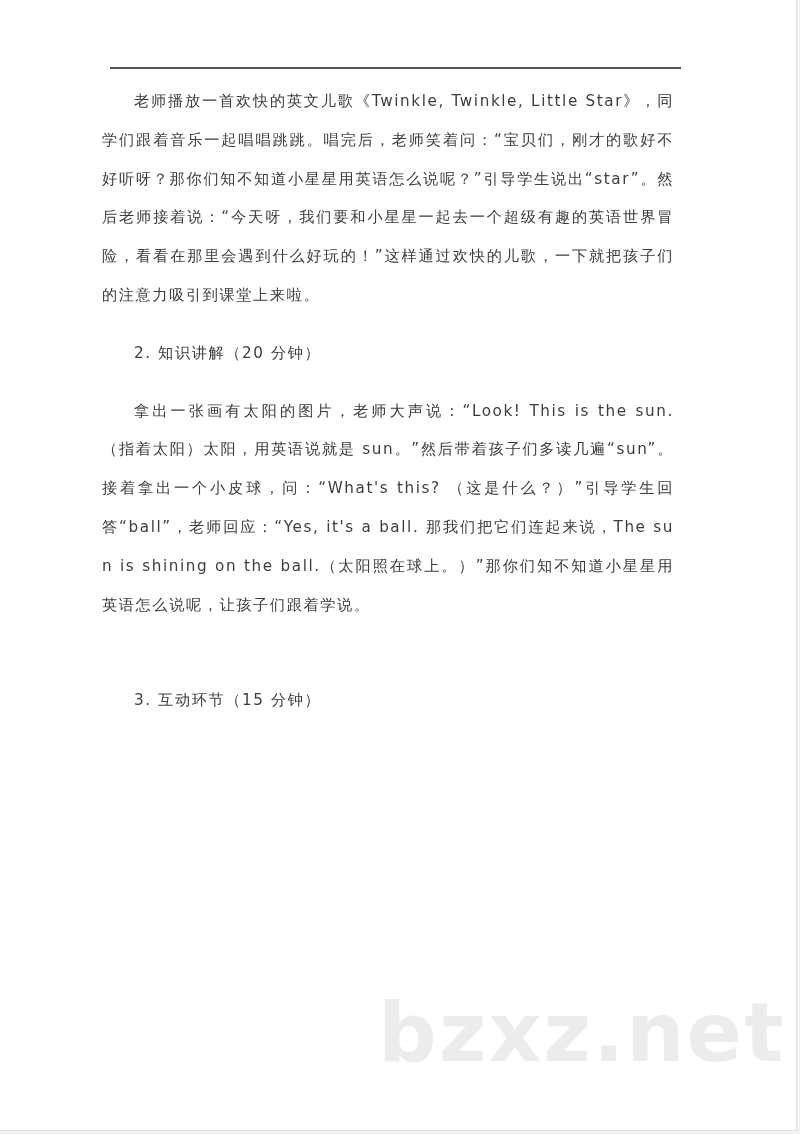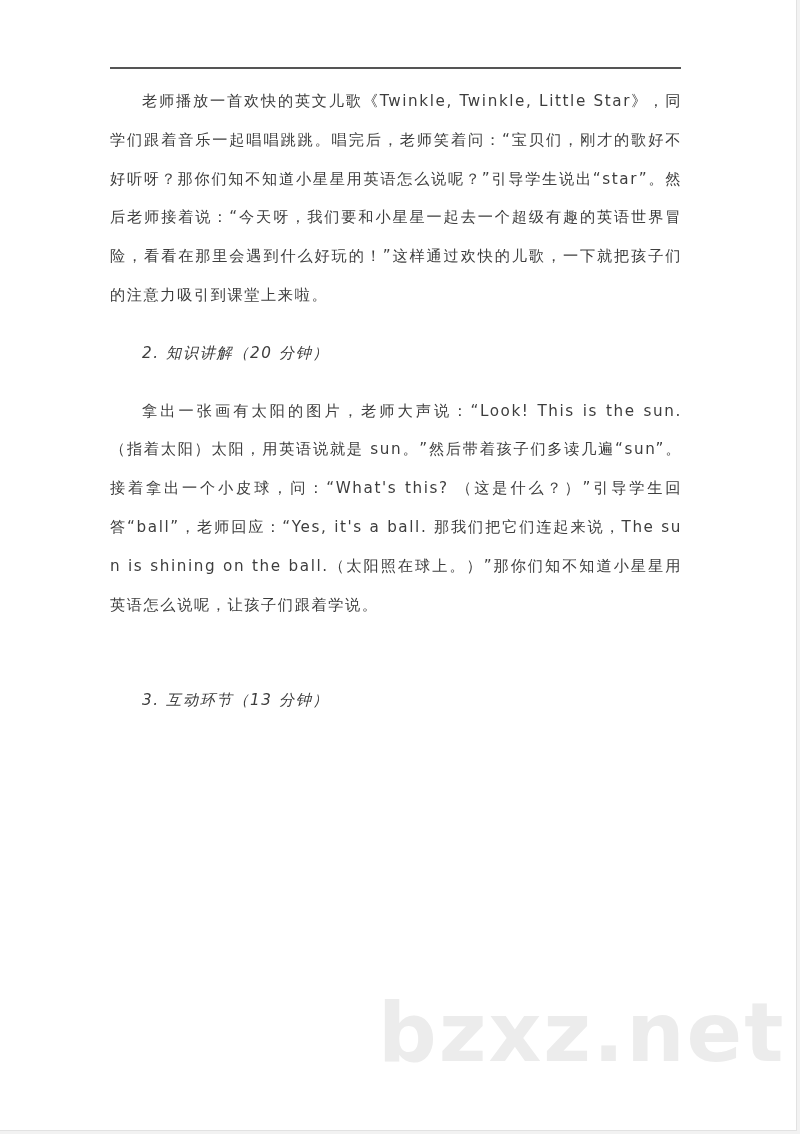--- a/index.html
+++ b/index.html
@@ -28,42 +28,41 @@
     .header-rule {
       position: absolute;
       left: 110px;
       top: 67px;
       width: 571px;
       height: 0;
       border-top: 2px solid #555555;
     }
     .content {
       position: absolute;
-      left: 110px;
+      left: 102px;
       top: 82px;
       width: 572px;
     }
     .para {
       margin: 0;
       font-size: 15.2px;
       line-height: 38.8px;
       letter-spacing: 1.6px;
       text-align: justify;
       text-indent: 32px;
       color: #3d3d3d;
       word-break: break-all;
     }
     .heading {
       margin: 0;
       padding-left: 32px;
       font-size: 15.2px;
       line-height: 38.8px;
       letter-spacing: 1.6px;
       color: #3d3d3d;
-      font-style: italic;
     }
     .gap {
       height: 19px;
     }
     .watermark {
       position: absolute;
       left: 378px;
       top: 992px;
       font-family: "DejaVu Sans", "Liberation Sans", sans-serif;
       font-weight: bold;
@@ -92,17 +91,17 @@
     <p class="para">拿出一张画有太阳的图片，老师大声说：“Look! This is the sun. （指着太阳）太阳，用英语说就是 sun。”然后带着孩子们多读几遍“sun”。接着拿出一个小皮球，问：“What's this? （这是什么？）”引导学生回答“ball”，老师回应：“Yes, it's a ball. 那我们把它们连起来说，The sun is shining on the ball.（太阳照在球上。）”那你们知不知道小星星用英语怎么说呢，让孩子们跟着学说。</p>
 
     <div class="gap"></div>
 
 
     <div class="gap"></div>
 
 
     <div class="gap"></div>
 
-    <p class="heading">3. 互动环节（13 分钟）</p>
+    <p class="heading">3. 互动环节（15 分钟）</p>
   </div>
 
   <div class="watermark">bzxz.net</div>
 </div>
 
 </body></html>

